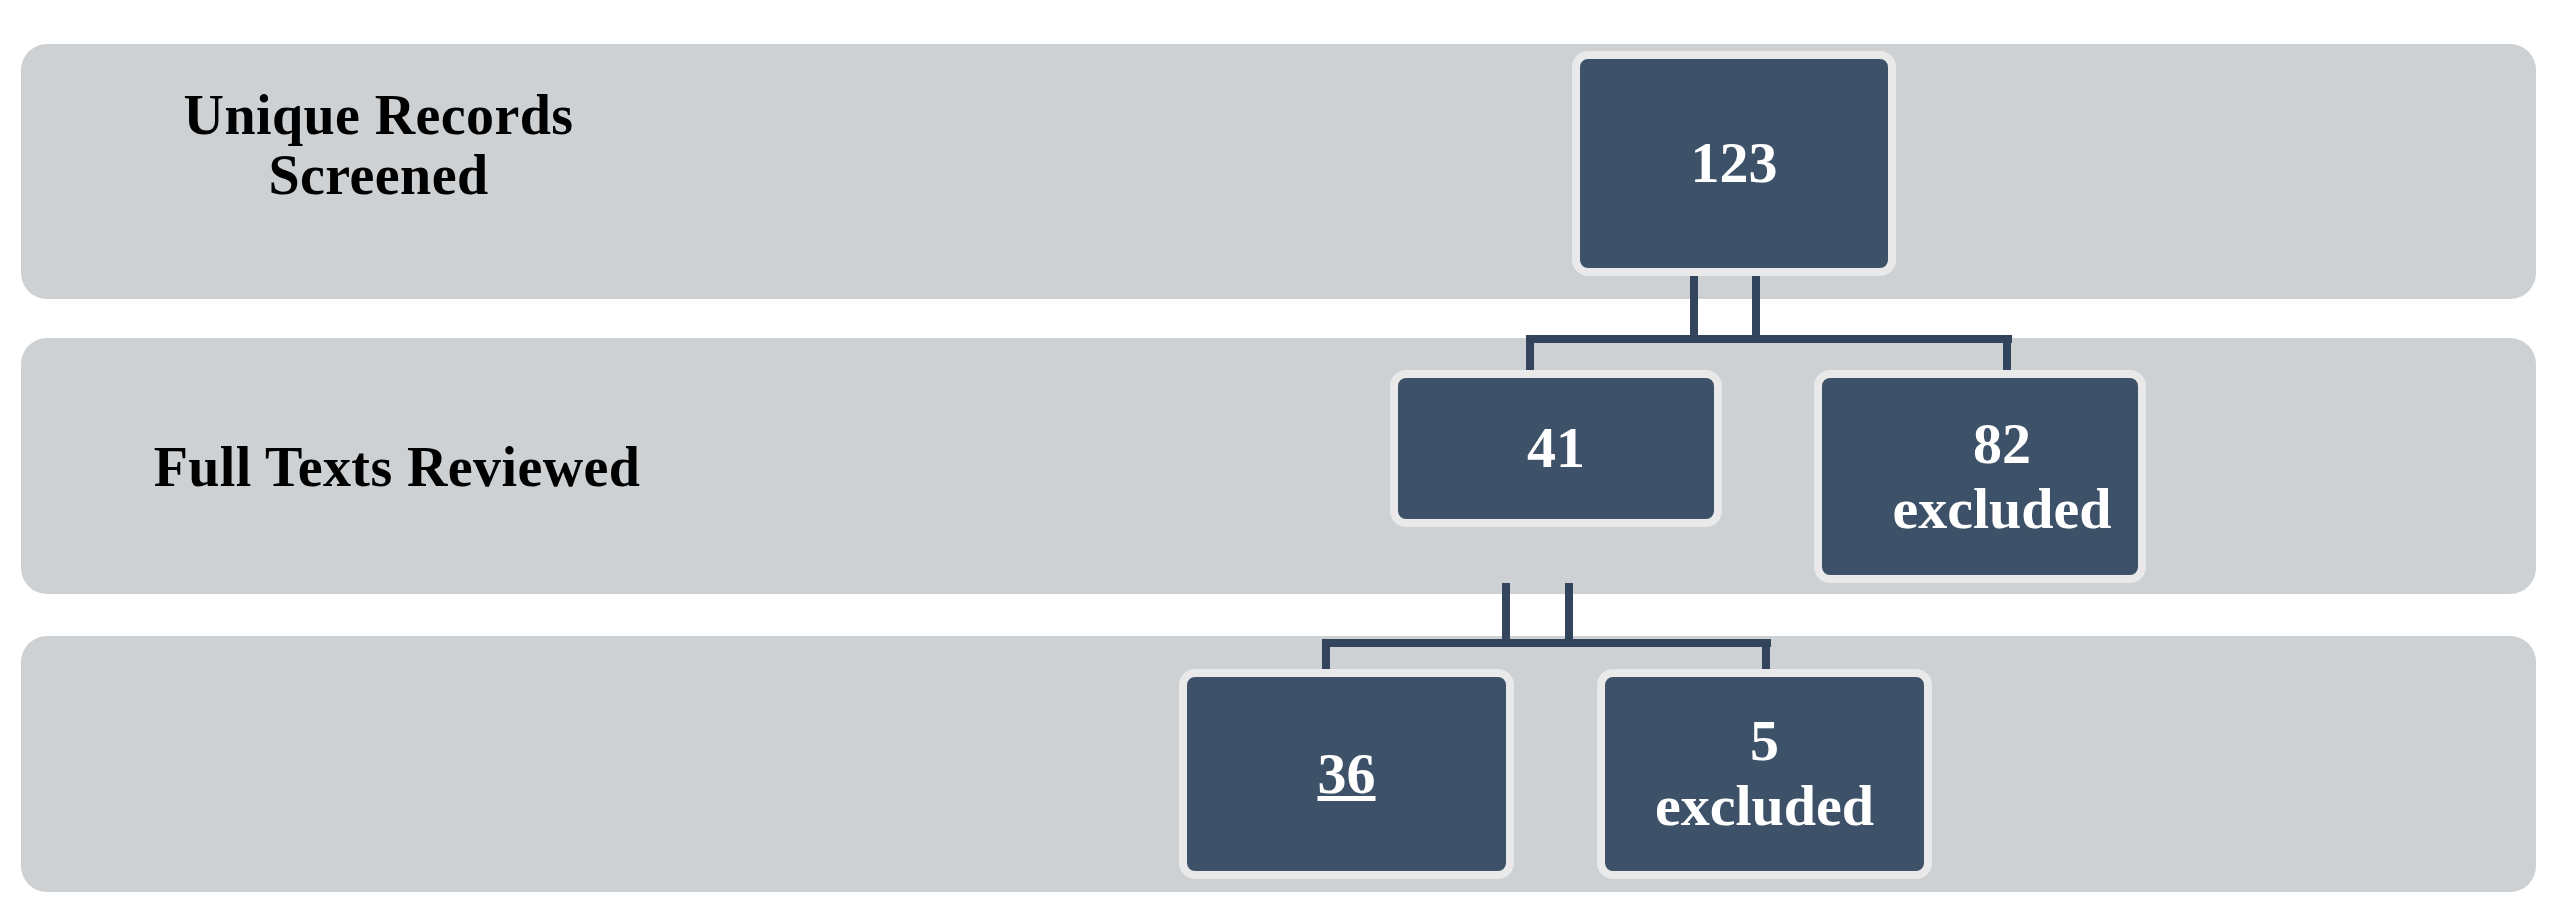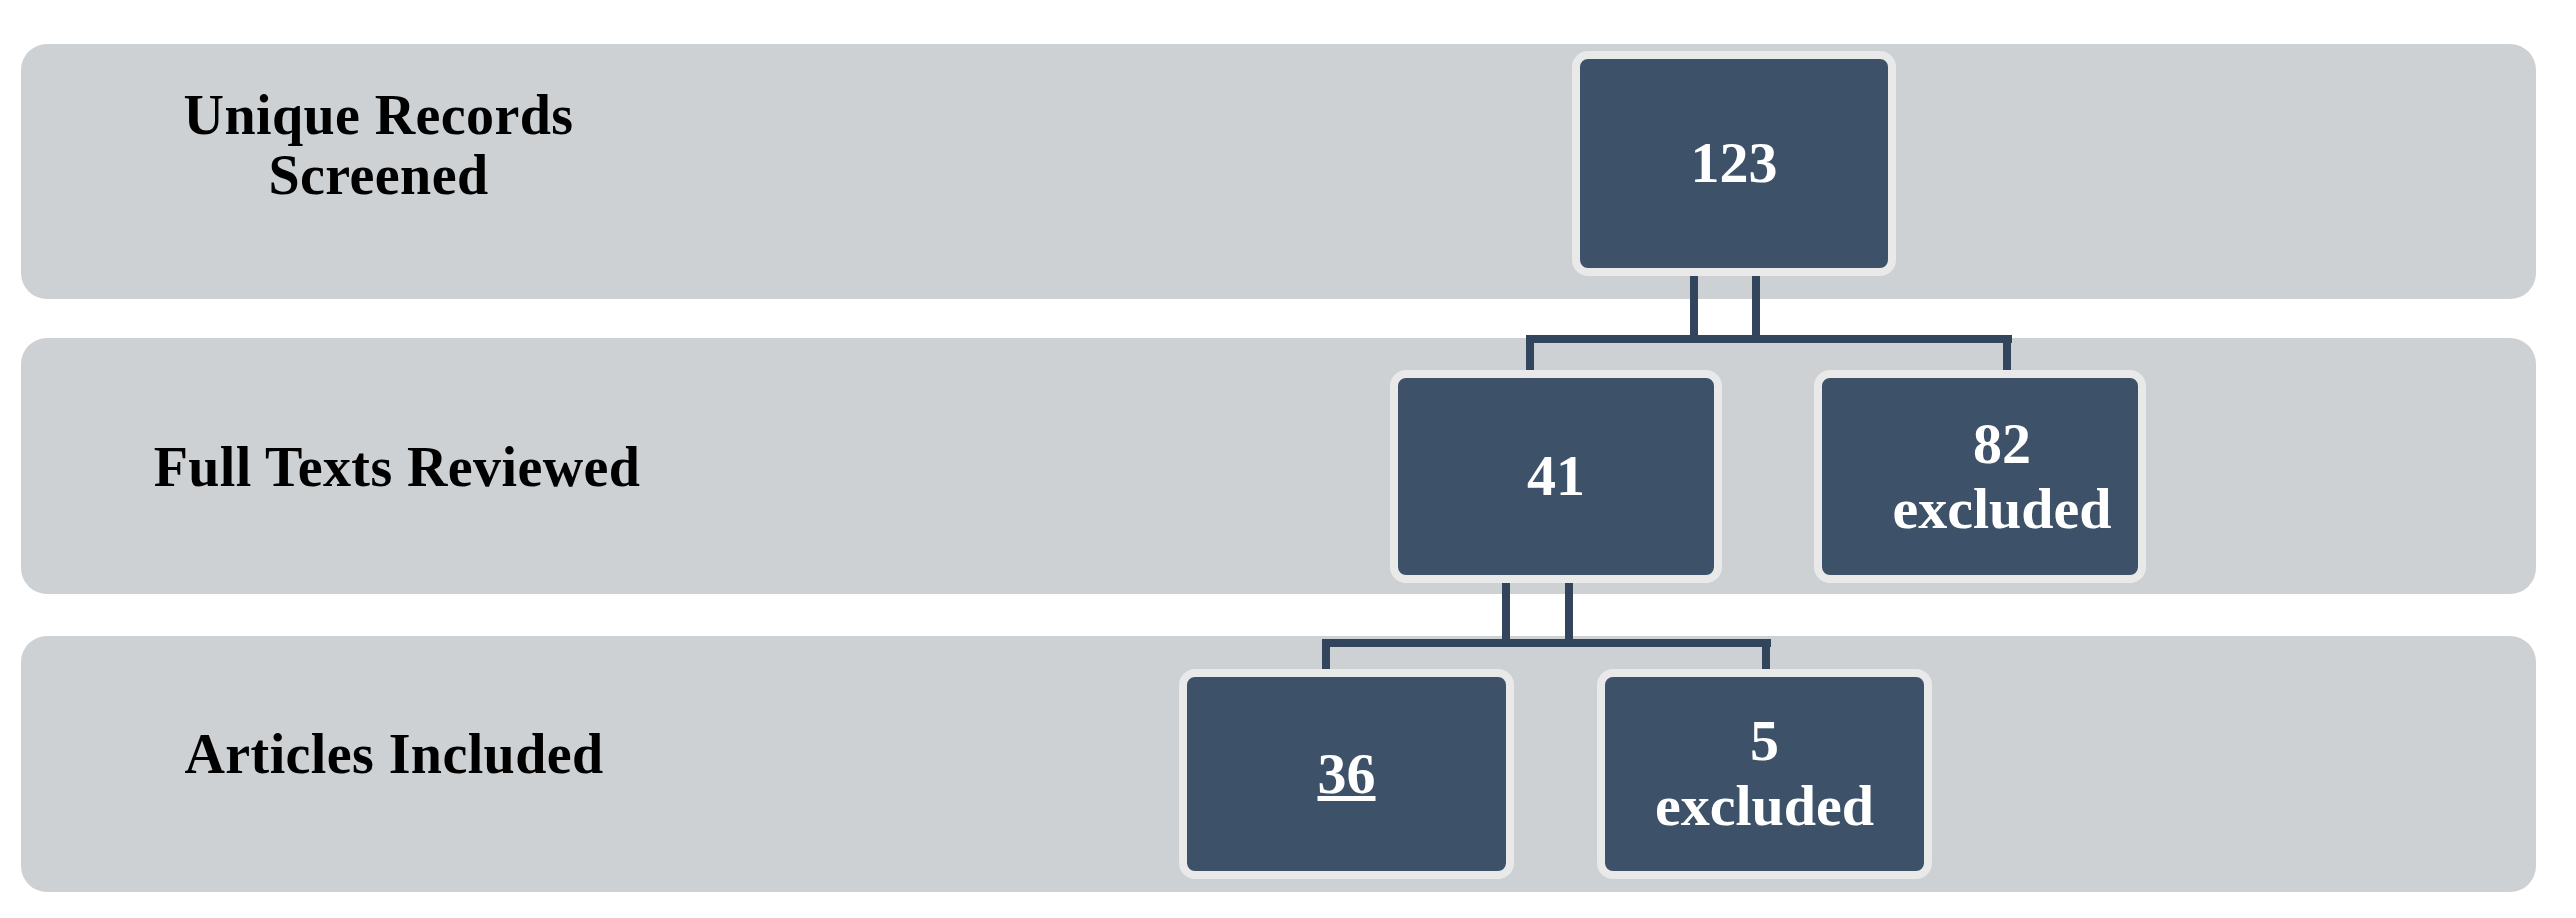--- a/index.html
+++ b/index.html
@@ -67,38 +67,37 @@
     justify-content: center;
     text-align: center;
     font-weight: bold;
     font-size: 58px;
     line-height: 1.12;
     white-space: pre-line;
     z-index: 10;
   }
 
   .node-123      { left: 1572px; top: 51px;  width: 324px; height: 225px; }
-  .node-41       { left: 1390px; top: 370px; width: 332px; height: 213px; }
+  .node-41       { left: 1390px; top: 370px; width: 332px; height: 157px; }
   .node-82       { left: 1814px; top: 370px; width: 332px; height: 213px; padding-left: 44px; }
   .node-36       { left: 1179px; top: 669px; width: 335px; height: 210px; text-decoration: underline; }
   .node-5        { left: 1597px; top: 669px; width: 335px; height: 210px; }
 </style>
 </head>
 <body>
 
 <div id="stage">
 
   <div class="band band-1"></div>
   <div class="band band-2"></div>
   <div class="band band-3"></div>
 
   <div class="stage-label label-2">Full Texts Reviewed</div>
   <div class="stage-label label-1">Unique Records
 Screened</div>
-  <div class="stage-label label-3">Articles Included</div>
 
   <div class="line" style="left:1690px; top:276px; width:8.4px; height:64px;"></div>
   <div class="line" style="left:1752px; top:276px; width:8.4px; height:64px;"></div>
 
   <div class="line" style="left:1526px; top:335px; width:486px; height:8.4px;"></div>
 
   <div class="line" style="left:1526px; top:335px; width:8.4px; height:37px;"></div>
 
   <div class="line" style="left:2003px; top:335px; width:8.4px; height:37px;"></div>
 

